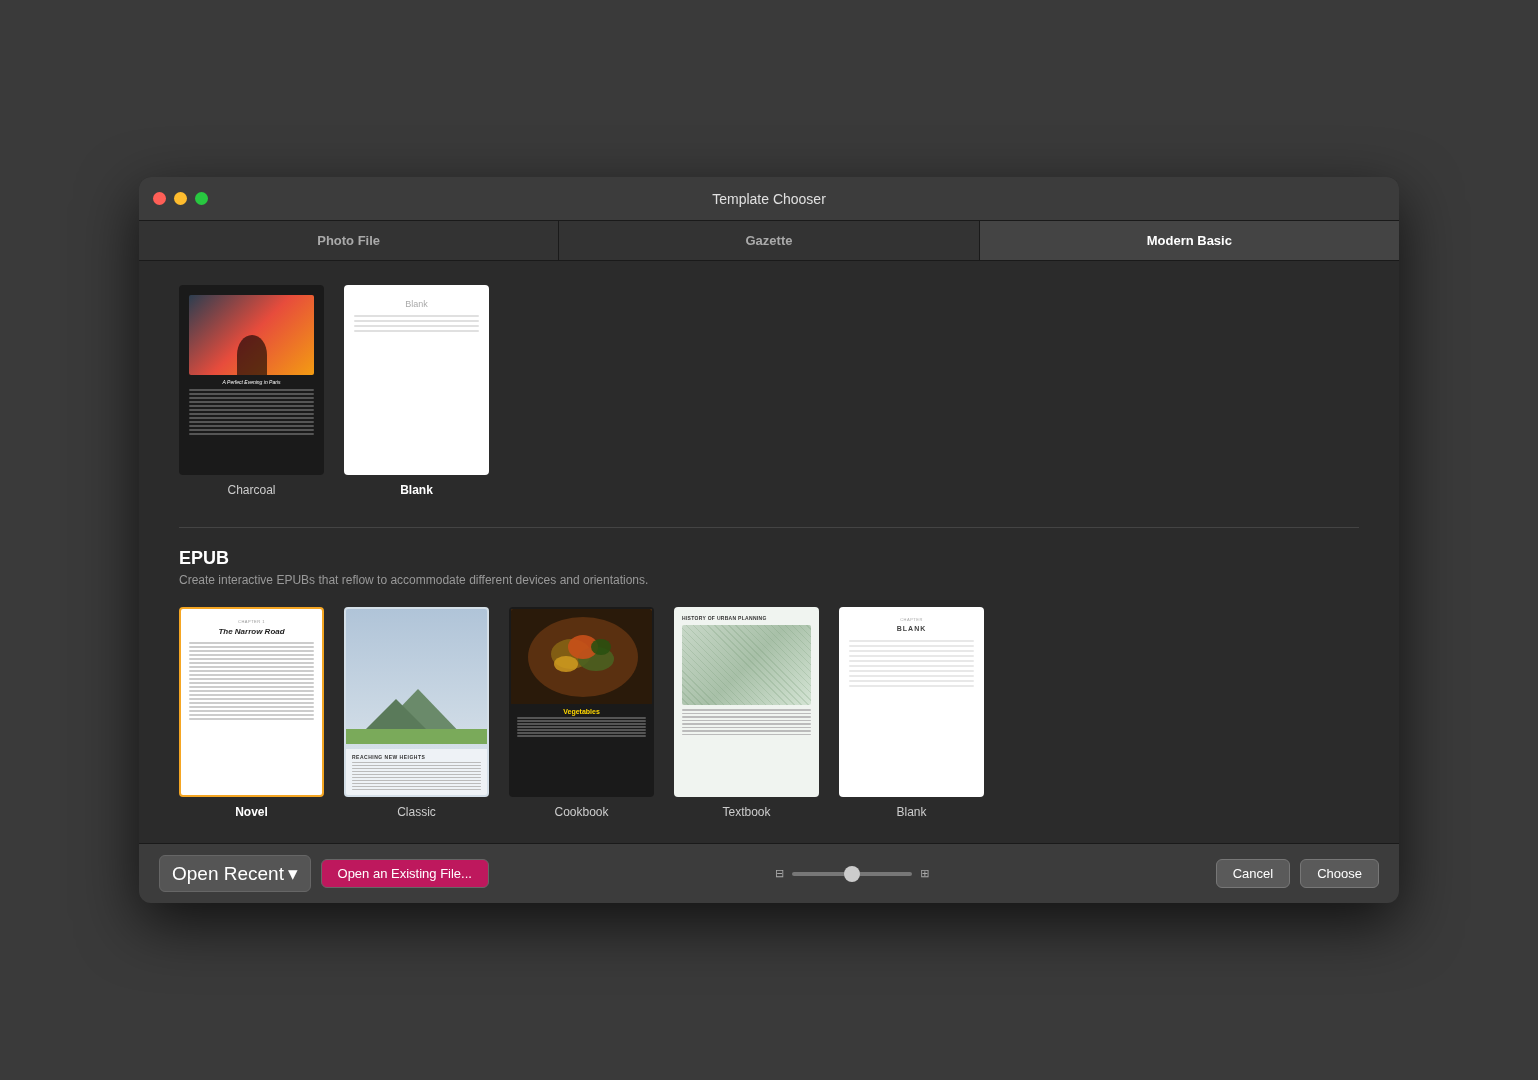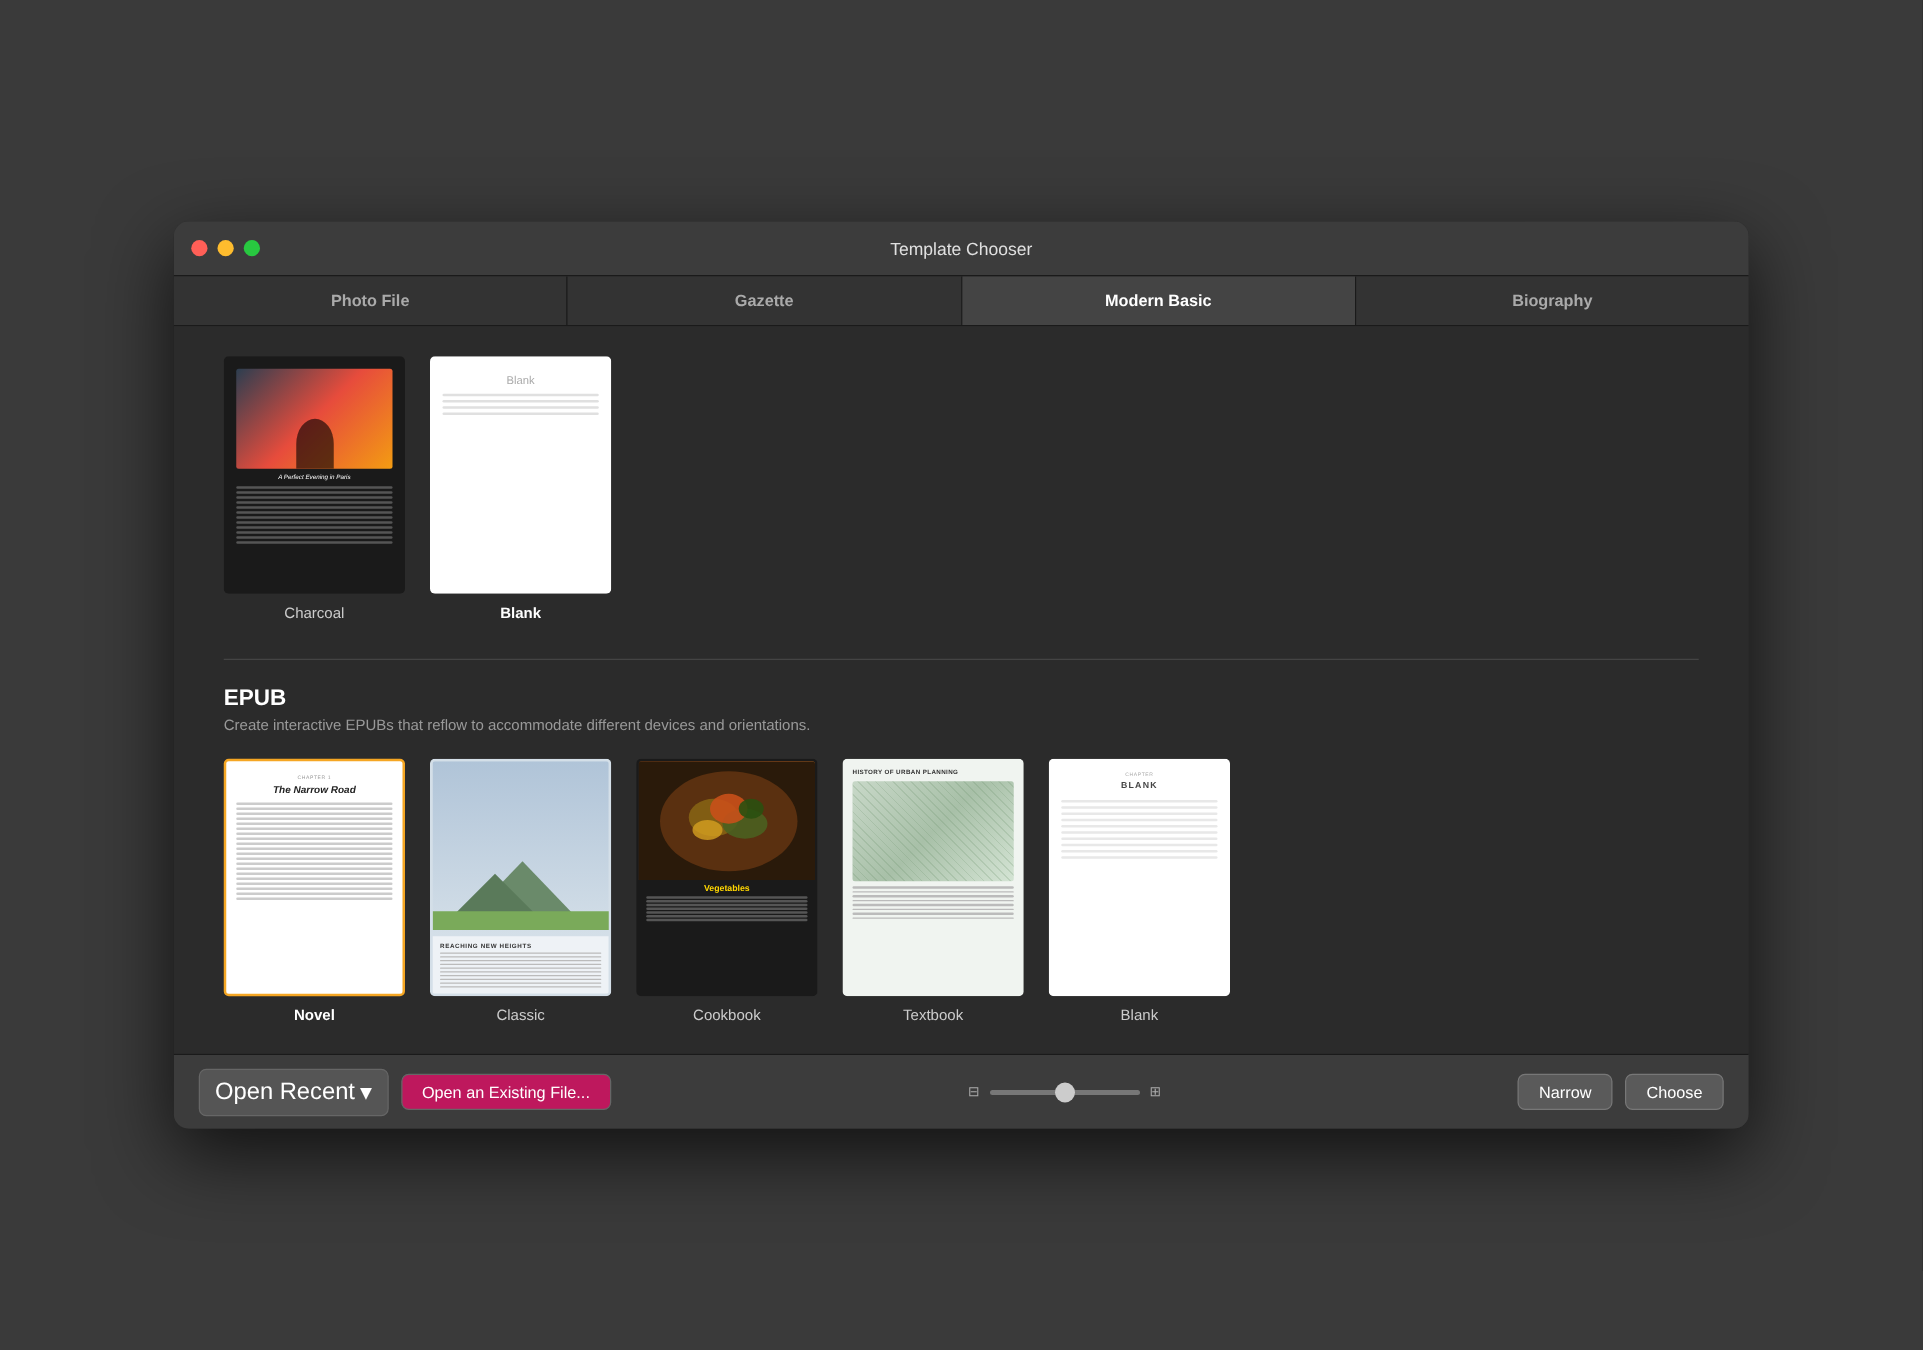--- a/index.html
+++ b/index.html
@@ -474,21 +474,20 @@
       <div class="traffic-light tl-min"></div>
       <div class="traffic-light tl-max"></div>
     </div>
     <span class="titlebar-title">Template Chooser</span>
   </div>
 
   <div class="tabs-bar">
     <div class="tab">Photo File</div>
     <div class="tab">Gazette</div>
     <div class="tab active">Modern Basic</div>
-    <div class="tab">Biography</div>
   </div>
 
   <div class="content-area">
 
     <div class="word-processing-section">
       <div class="template-grid">
 
         <div class="template-item">
           <div class="template-thumb thumb-charcoal">
             <div class="img-area">
@@ -673,17 +672,17 @@
       <button class="btn">Open an Existing File...</button>
     </div>
     <div class="footer-center">
       <span style="color:#aaa; font-size:11px;">⊟</span>
       <div class="slider-container">
         <input type="range" class="slider" min="0" max="100" value="50" style="">
       </div>
       <span style="color:#aaa; font-size:11px;">⊞</span>
     </div>
     <div class="footer-right">
-      <button class="btn btn-primary">Narrow</button>
+      <button class="btn btn-primary">Cancel</button>
       <button class="btn btn-primary">Choose</button>
     </div>
   </div>
 </div>
 
 </body></html>

